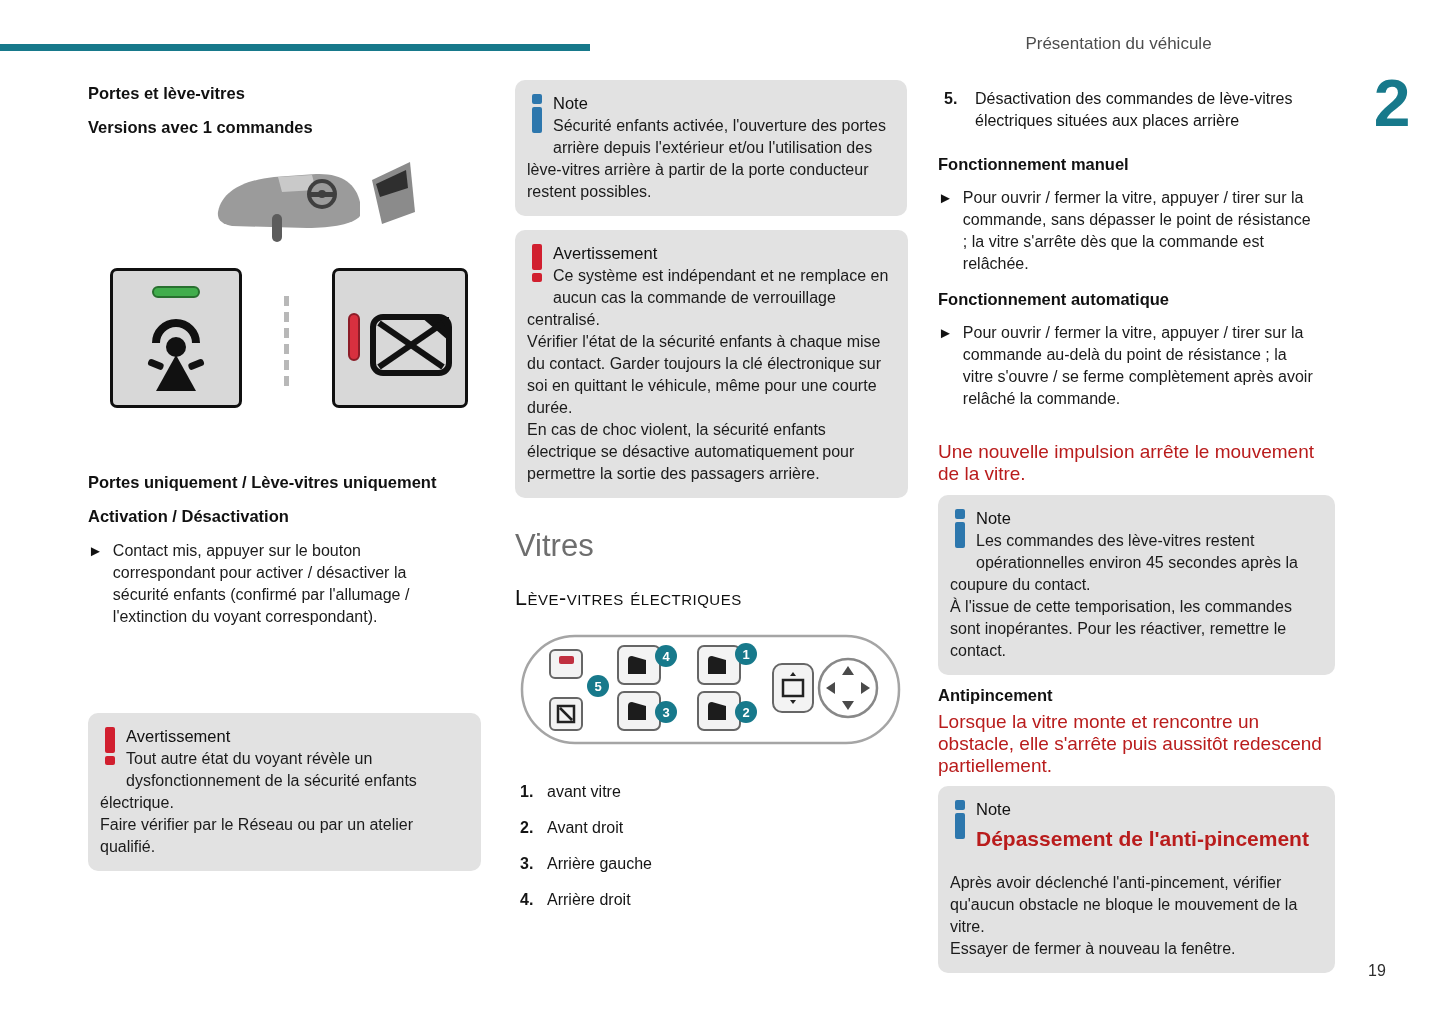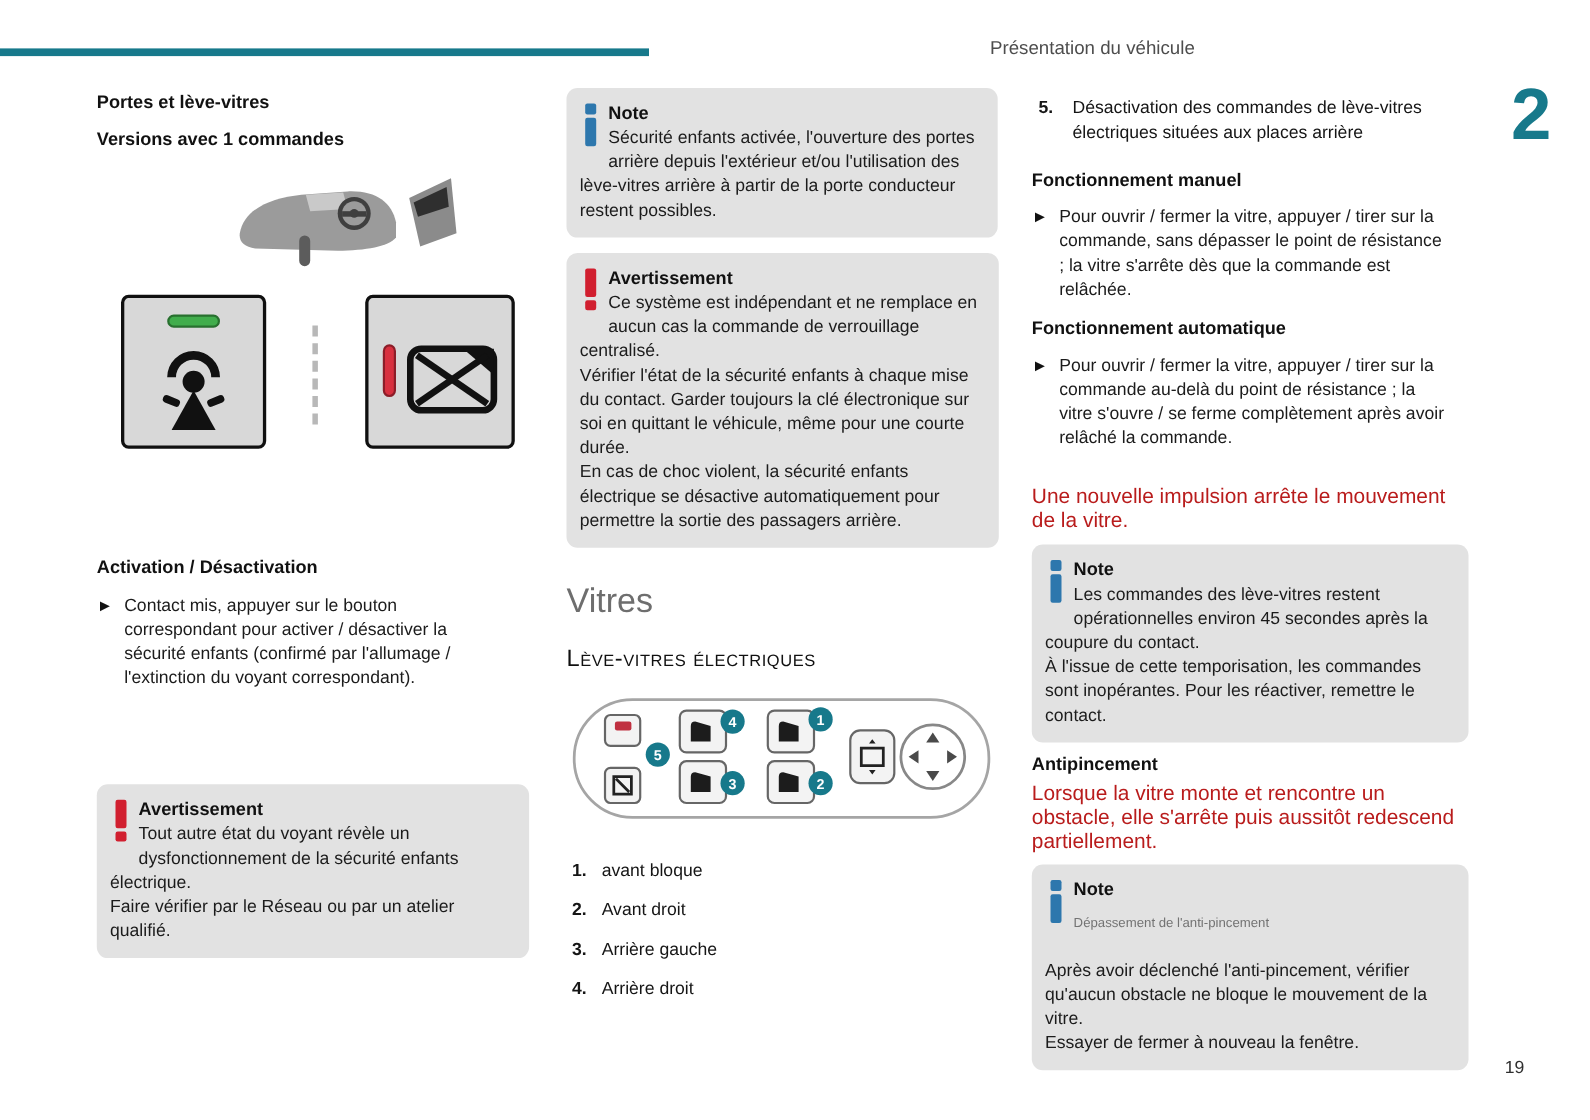--- a/index.html
+++ b/index.html
@@ -1,27 +1,27 @@
 <!DOCTYPE html>
 <html><head>
 <meta charset="utf-8">
 <style>
   html,body{margin:0;padding:0;background:#fff}
   .page{position:relative;width:1445px;height:1018px;background:#ffffff;font-family:"Liberation Sans",sans-serif;color:#151515;overflow:hidden}
   .teal-bar{position:absolute;left:0;top:44px;width:590px;height:7px;background:#17798b}
-  .header-title{position:absolute;top:34px;left:900px;width:437px;text-align:left;font-size:17px;color:#4d4d4d}
+  .header-title{position:absolute;top:34px;left:900px;width:437px;text-align:center;font-size:17px;color:#4d4d4d}
   .chapter-num{position:absolute;top:70px;left:1352px;width:80px;text-align:center;font-size:66px;font-weight:bold;color:#17798b;line-height:1}
   .page-num{position:absolute;top:962px;left:1368px;font-size:16px;font-weight:normal;color:#2e2e2e}
   .h-bold{position:absolute;font-size:16.5px;font-weight:bold;color:#111;line-height:22px}
   .body-text{position:absolute;font-size:19px;line-height:22px;color:#b91c1c;white-space:pre-line}
   .bullet{position:absolute;display:flex;gap:10px;font-size:16px;line-height:22px;color:#1b1b1b}
   .bullet .arrow{flex:0 0 auto;font-size:15px;line-height:22px;color:#111}
   .graybox{position:absolute;background:#e2e2e2;border-radius:10px;padding:11px 14px 13px 12px;box-sizing:border-box}
-  .box-title{font-size:16.5px;font-weight:bold;line-height:24px;color:#111}
-  .box-sub{font-size:12px;font-weight:normal;line-height:24px;color:#737373;margin-top:6px}
+  .box-title{font-size:16.5px;font-weight:normal;line-height:24px;color:#111}
+  .box-sub{font-size:21px;font-weight:bold;line-height:24px;color:#b91c1c;margin-top:6px}
   .box-body{font-size:16px;line-height:22px;color:#1b1b1b;white-space:pre-line}
   .i-icon{float:left;width:15px;height:46px;margin:3px 9px 0 2px;display:flex;flex-direction:column;align-items:center;gap:3px}
   .i-icon.tall{height:52px}
   .i-dot{width:10px;height:10px;background:#2d77ad;border-radius:2px}
   .i-bar{width:10px;height:26px;background:#2d77ad;border-radius:2px}
   .excl-icon{float:left;width:15px;height:46px;margin:3px 9px 0 2px;display:flex;flex-direction:column;align-items:center;gap:3px}
   .excl-bar{width:10px;height:26px;background:#d11f2f;border-radius:2px}
   .excl-dot{width:10px;height:9px;background:#d11f2f;border-radius:2px}
   .section-title{position:absolute;font-size:31px;color:#6e6e6e;font-weight:500}
   .subsection-title{position:absolute;font-size:21.5px;font-weight:normal;color:#101010;font-variant:small-caps;letter-spacing:.5px}
@@ -77,20 +77,21 @@
   <div class="ctrl-box" style="left:332px;top:268px;width:136px;height:140px">
     <div class="pill-red"></div>
     <svg style="position:absolute;right:8px;top:38px" width="92" height="72" viewBox="0 0 92 72">
       <rect x="8" y="8" width="76" height="56" rx="10" fill="none" stroke="#111" stroke-width="6"></rect>
       <path d="M56,8 L84,8 L84,32 Z" fill="#111"></path>
       <line x1="14" y1="14" x2="78" y2="58" stroke="#111" stroke-width="6"></line>
       <line x1="78" y1="14" x2="14" y2="58" stroke="#111" stroke-width="6"></line>
     </svg>
   </div>
 
+  <div class="h-bold" style="left:88px;top:471px">Portes uniquement / Lève-vitres uniquement</div>
   <div class="h-bold" style="left:88px;top:505px">Activation / Désactivation</div>
 
   <div class="bullet" style="left:88px;top:540px;width:382px">
     <span class="arrow">►</span>
     <div style="width:345px">Contact mis, appuyer sur le bouton correspondant pour activer / désactiver la sécurité enfants (confirmé par l'allumage / l'extinction du voyant correspondant).</div>
   </div>
 
 
   <div class="graybox" style="left:88px;top:713px;width:393px">
     <span class="excl-icon">
@@ -167,21 +168,21 @@
       <circle cx="228" cy="92" r="11" fill="#17798b"></circle>
       <text x="228" y="97" text-anchor="middle" font-size="13" font-weight="bold" fill="#fff">2</text>
       <circle cx="80" cy="66" r="11" fill="#17798b"></circle>
       <text x="80" y="71" text-anchor="middle" font-size="13" font-weight="bold" fill="#fff">5</text>
     </g>
   </svg>
 
   <div class="num-list" style="left:520px;top:781px">
     <div class="num-row">
       <span class="n">1.</span>
-      <span>avant bloque</span>
+      <span>avant vitre</span>
     </div>
     <div class="num-row">
       <span class="n">2.</span>
       <span>Avant droit</span>
     </div>
     <div class="num-row">
       <span class="n">3.</span>
       <span>Arrière gauche</span>
     </div>
     <div class="num-row">

